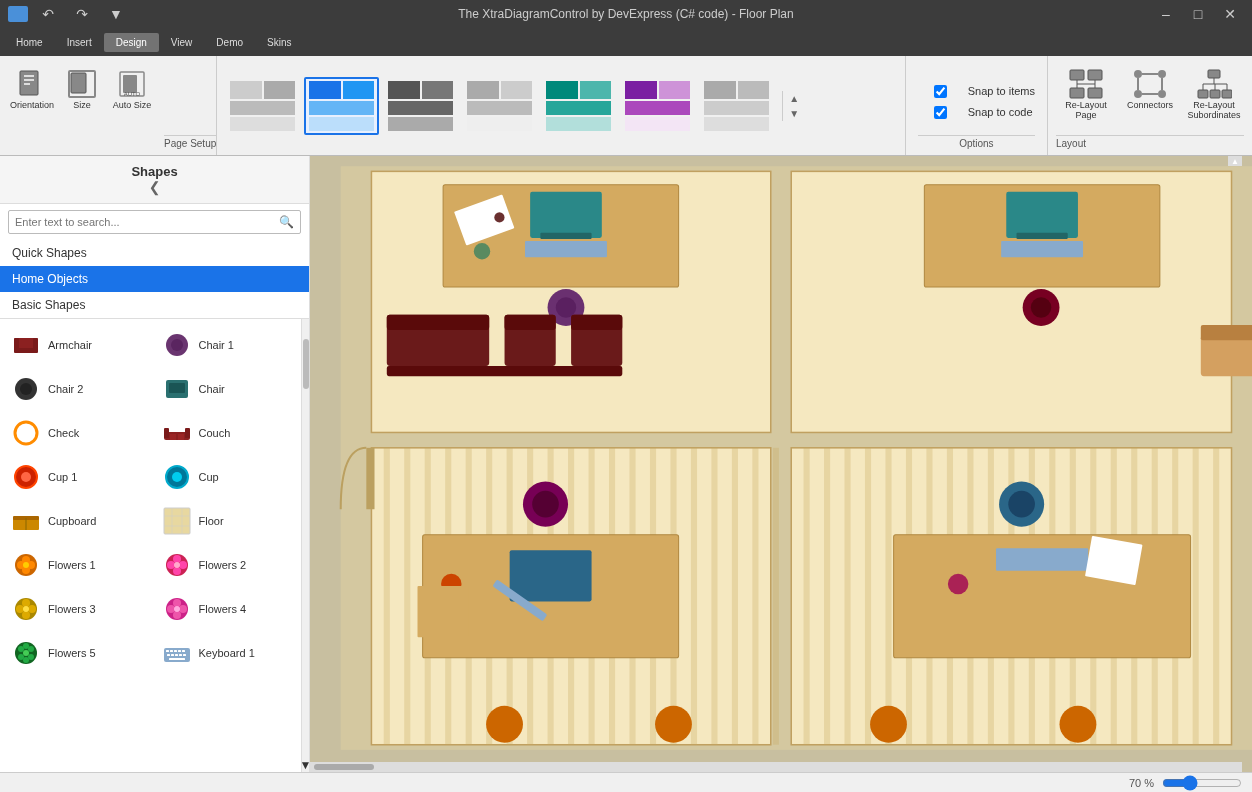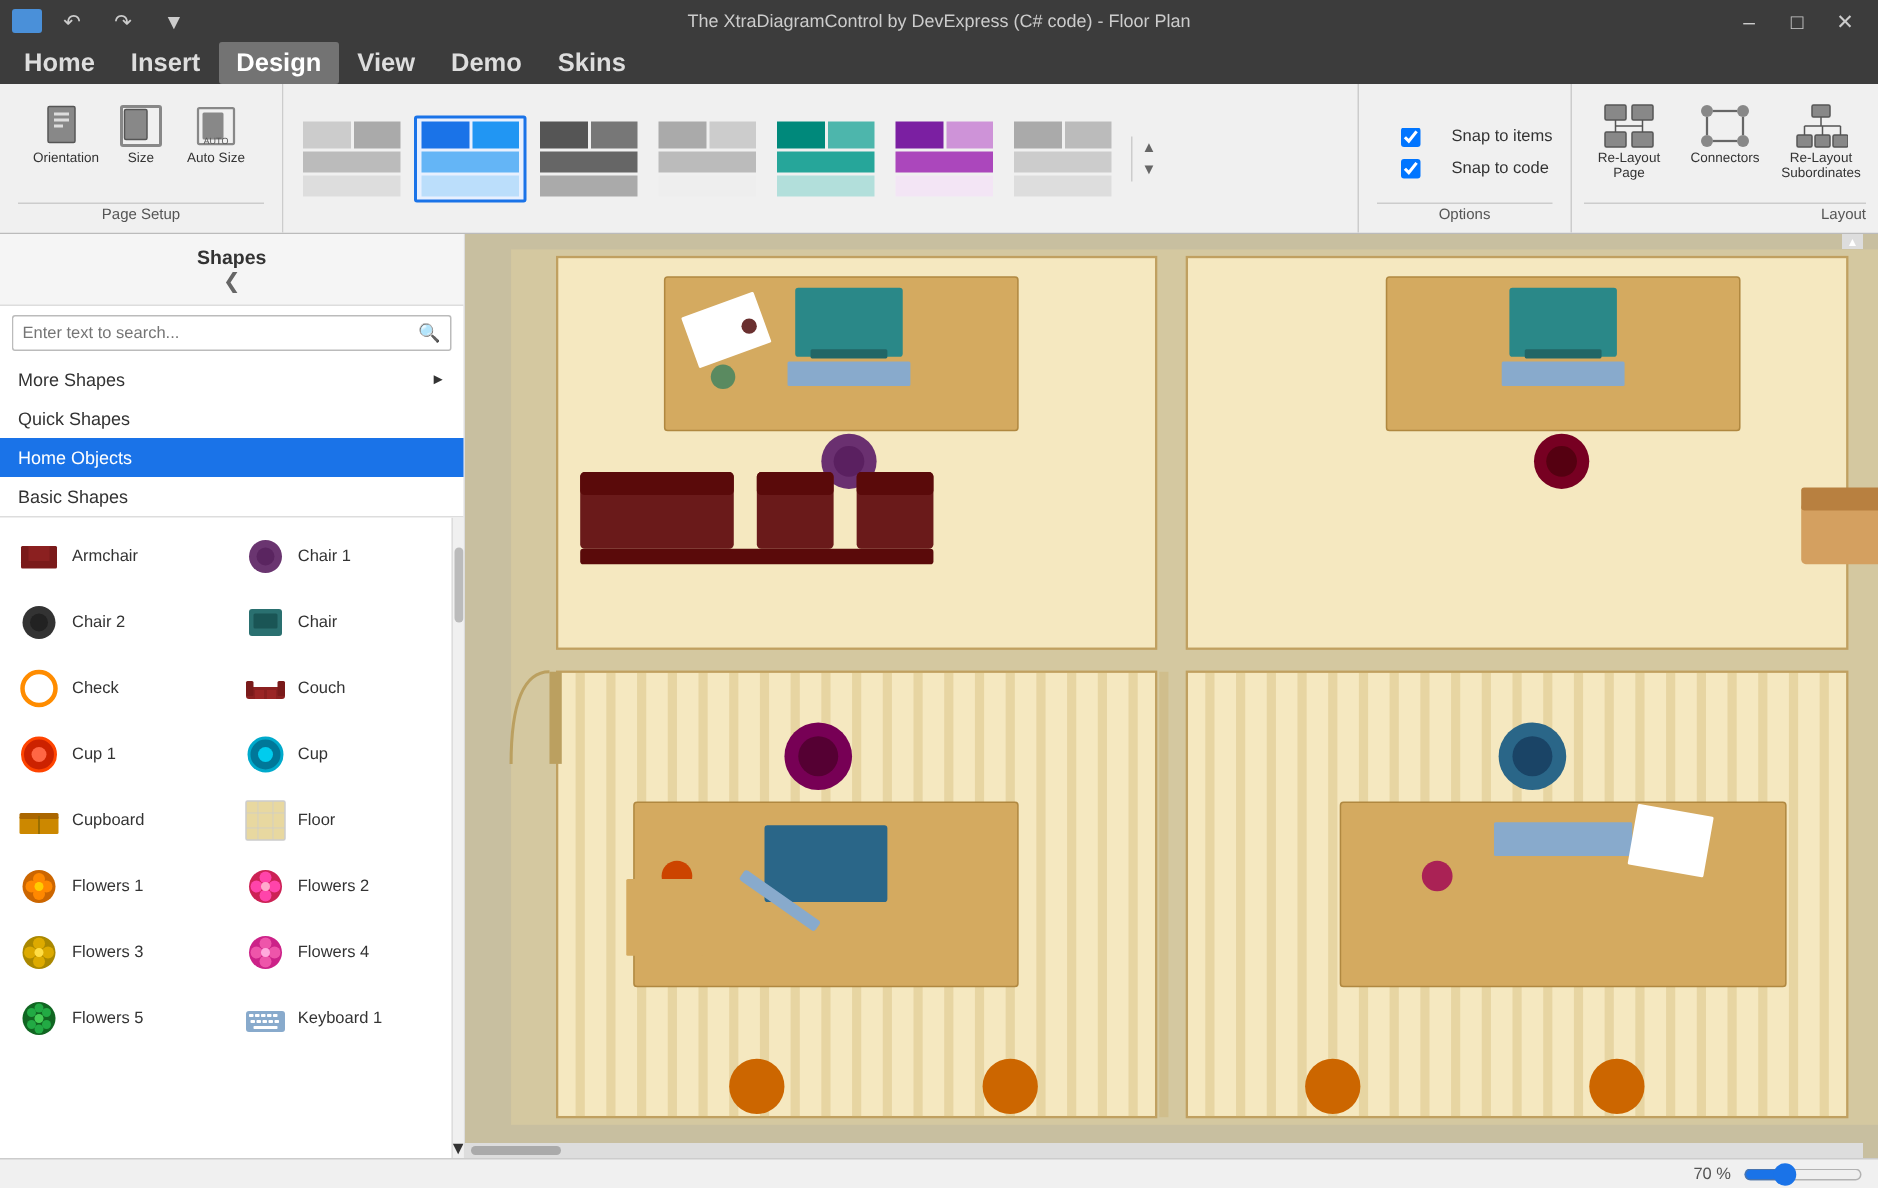--- a/index.html
+++ b/index.html
@@ -8,28 +8,28 @@
     
     #title-bar { height: 28px; background: #3c3c3c; display: flex; align-items: center; justify-content: space-between; padding: 0 8px; }
     #title-bar .left-icons { display: flex; align-items: center; gap: 6px; }
     #title-bar .title { position: absolute; left: 50%; transform: translateX(-50%); font-size: 12px; color: #ccc; }
     #title-bar .win-controls { display: flex; gap: 4px; }
     #title-bar .win-btn { width: 28px; height: 18px; background: transparent; border: none; color: #ccc; font-size: 14px; cursor: pointer; display: flex; align-items: center; justify-content: center; }
     .tb-icon { width: 20px; height: 16px; background: #aaa; border-radius: 2px; font-size: 9px; }
 
     
     #menu-bar { height: 28px; background: #3c3c3c; display: flex; align-items: center; padding: 0 4px; }
-    .menu-item { padding: 4px 12px; font-size: 17px; color: #ddd; cursor: pointer; border-radius: 2px; font-weight: bold; }
+    .menu-item { padding: 4px 12px; font-size: 10px; color: #ddd; cursor: pointer; border-radius: 2px; }
     .menu-item.active { background: #737373; color: #fff; }
 
     
     #ribbon { height: 100px; background: #f0f0f0; border-bottom: 1px solid #bbb; display: flex; padding: 0; }
 
     
-    .page-setup-section { display: flex; flex-direction: column; padding: 4px 12px; align-items: flex-start; border-right: 1px solid #ccc; min-width: 180px; background: #f0f0f0; }
+    .page-setup-section { display: flex; flex-direction: row; padding: 4px 0; align-items: flex-start; border-right: 1px solid #ccc; min-width: 180px; background: #f0f0f0; }
     .page-setup-btns { display: flex; gap: 2px; padding: 4px 8px; }
     .ps-btn { display: flex; flex-direction: column; align-items: center; width: 48px; cursor: pointer; padding: 4px 2px; border-radius: 2px; }
     .ps-label { font-size: 9px; color: #333; text-align: center; }
     .section-header { font-size: 10px; color: #555; text-align: center; width: 100%; padding: 2px 0; border-top: 1px solid #ccc; margin-top: auto; }
 
     
     .themes-section { flex: 1; display: flex; flex-direction: column; padding: 4px 8px; border-right: 1px solid #ccc; background: #f0f0f0; }
     .themes-row { display: flex; gap: 4px; flex: 1; align-items: center; }
     .theme-btn { width: 75px; height: 58px; border: 2px solid transparent; border-radius: 2px; cursor: pointer; display: flex; align-items: center; justify-content: center; position: relative; overflow: hidden; }
     .theme-btn.selected { border-color: #1a73e8; background: #e8f0fe; }
@@ -45,21 +45,21 @@
     .checkbox-row { display: flex; align-items: center; gap: 21px; margin: 4px 0; cursor: pointer; padding-left: 16px; }
     .checkbox-row input { cursor: pointer; }
     .checkbox-label { font-size: 11px; color: #333; }
     .options-title { font-size: 10px; color: #555; text-align: center; margin-top: auto; padding: 2px 0; border-top: 1px solid #ccc; }
 
     
     .layout-section { display: flex; flex-direction: column; padding: 4px 8px; background: #f0f0f0; }
     .layout-btns { display: flex; gap: 4px; flex: 1; align-items: flex-start; padding-top: 4px; }
     .layout-btn { display: flex; flex-direction: column; align-items: center; cursor: pointer; padding: 4px 6px; border-radius: 2px; width: 60px; }
     .layout-label { font-size: 9px; color: #333; text-align: center; }
-    .layout-title { font-size: 10px; color: #555; text-align: right; margin-top: auto; padding: 2px 0; border-top: 1px solid #ccc; }
+    .layout-title { font-size: 10px; color: #555; text-align: left; margin-top: auto; padding: 2px 0; border-top: 1px solid #ccc; }
 
     
     .themes-scroll { display: flex; flex-direction: column; justify-content: center; }
     .scroll-arrow { font-size: 10px; color: #666; cursor: pointer; padding: 2px; }
 
     
     #main { display: flex; height: calc(792px - 28px - 28px - 100px - 20px); }
 
     
     #sidebar { width: 310px; background: #fff; border-right: 1px solid #ddd; display: flex; flex-direction: column; color: #333; }
@@ -298,24 +298,20 @@
   <div id="sidebar">
     <div id="sidebar-header">
       <span id="sidebar-title">Shapes</span>
       <span id="sidebar-close">❮</span>
     </div>
     <div id="search-box">
       <input id="search-input" type="text" style="flex: 1 1 0%; border: none; outline: none; padding: 4px 6px; font-size: 11px;" placeholder="Enter text to search...">
       <span id="search-icon" style="padding:4px 6px;color:#888;">🔍</span>
     </div>
     <div id="shapes-nav">
-      <div class="nav-item">
-        <span>More Shapes</span>
-        <span class="arrow">►</span>
-      </div>
       <div class="nav-item">
         <span>Quick Shapes</span>
       </div>
       <div class="nav-item active">
         <span>Home Objects</span>
       </div>
       <div class="nav-item">
         <span>Basic Shapes</span>
       </div>
     </div>

